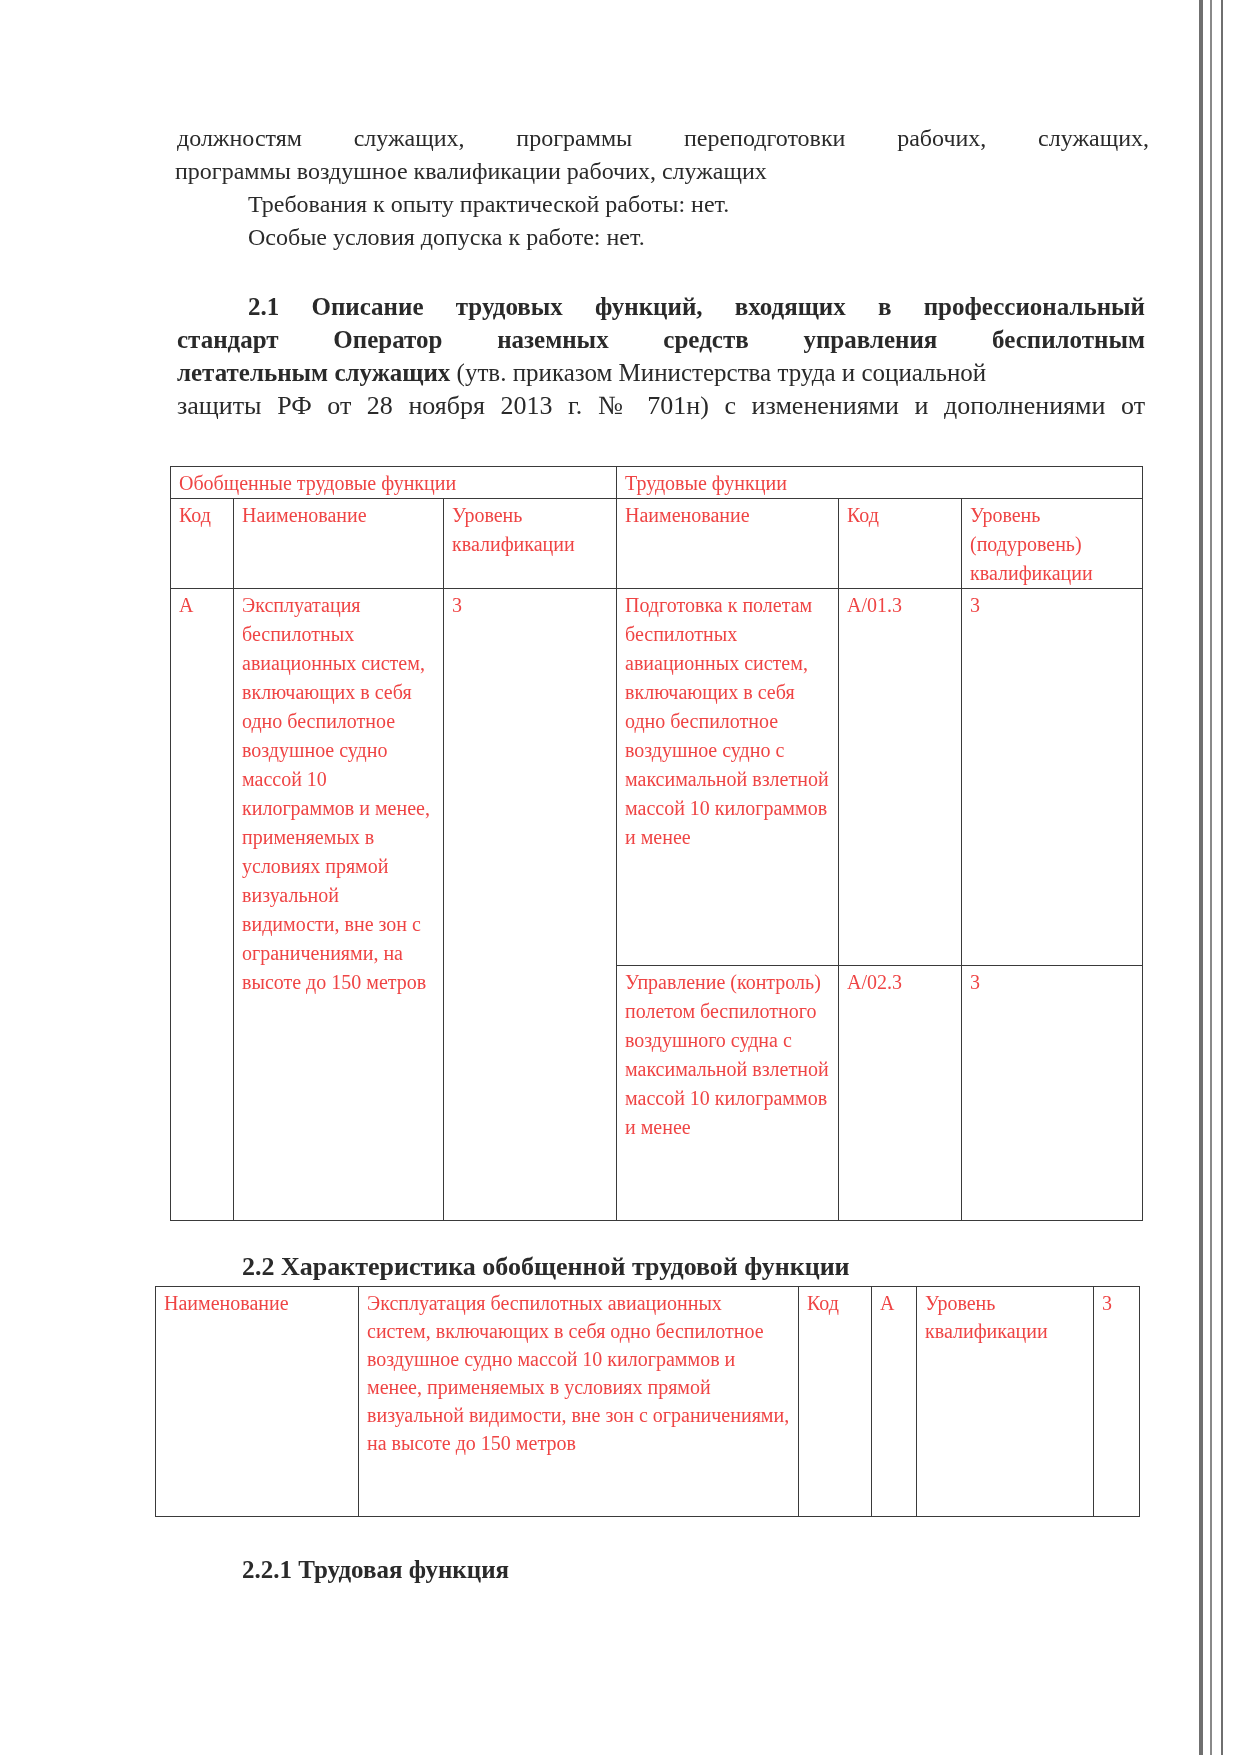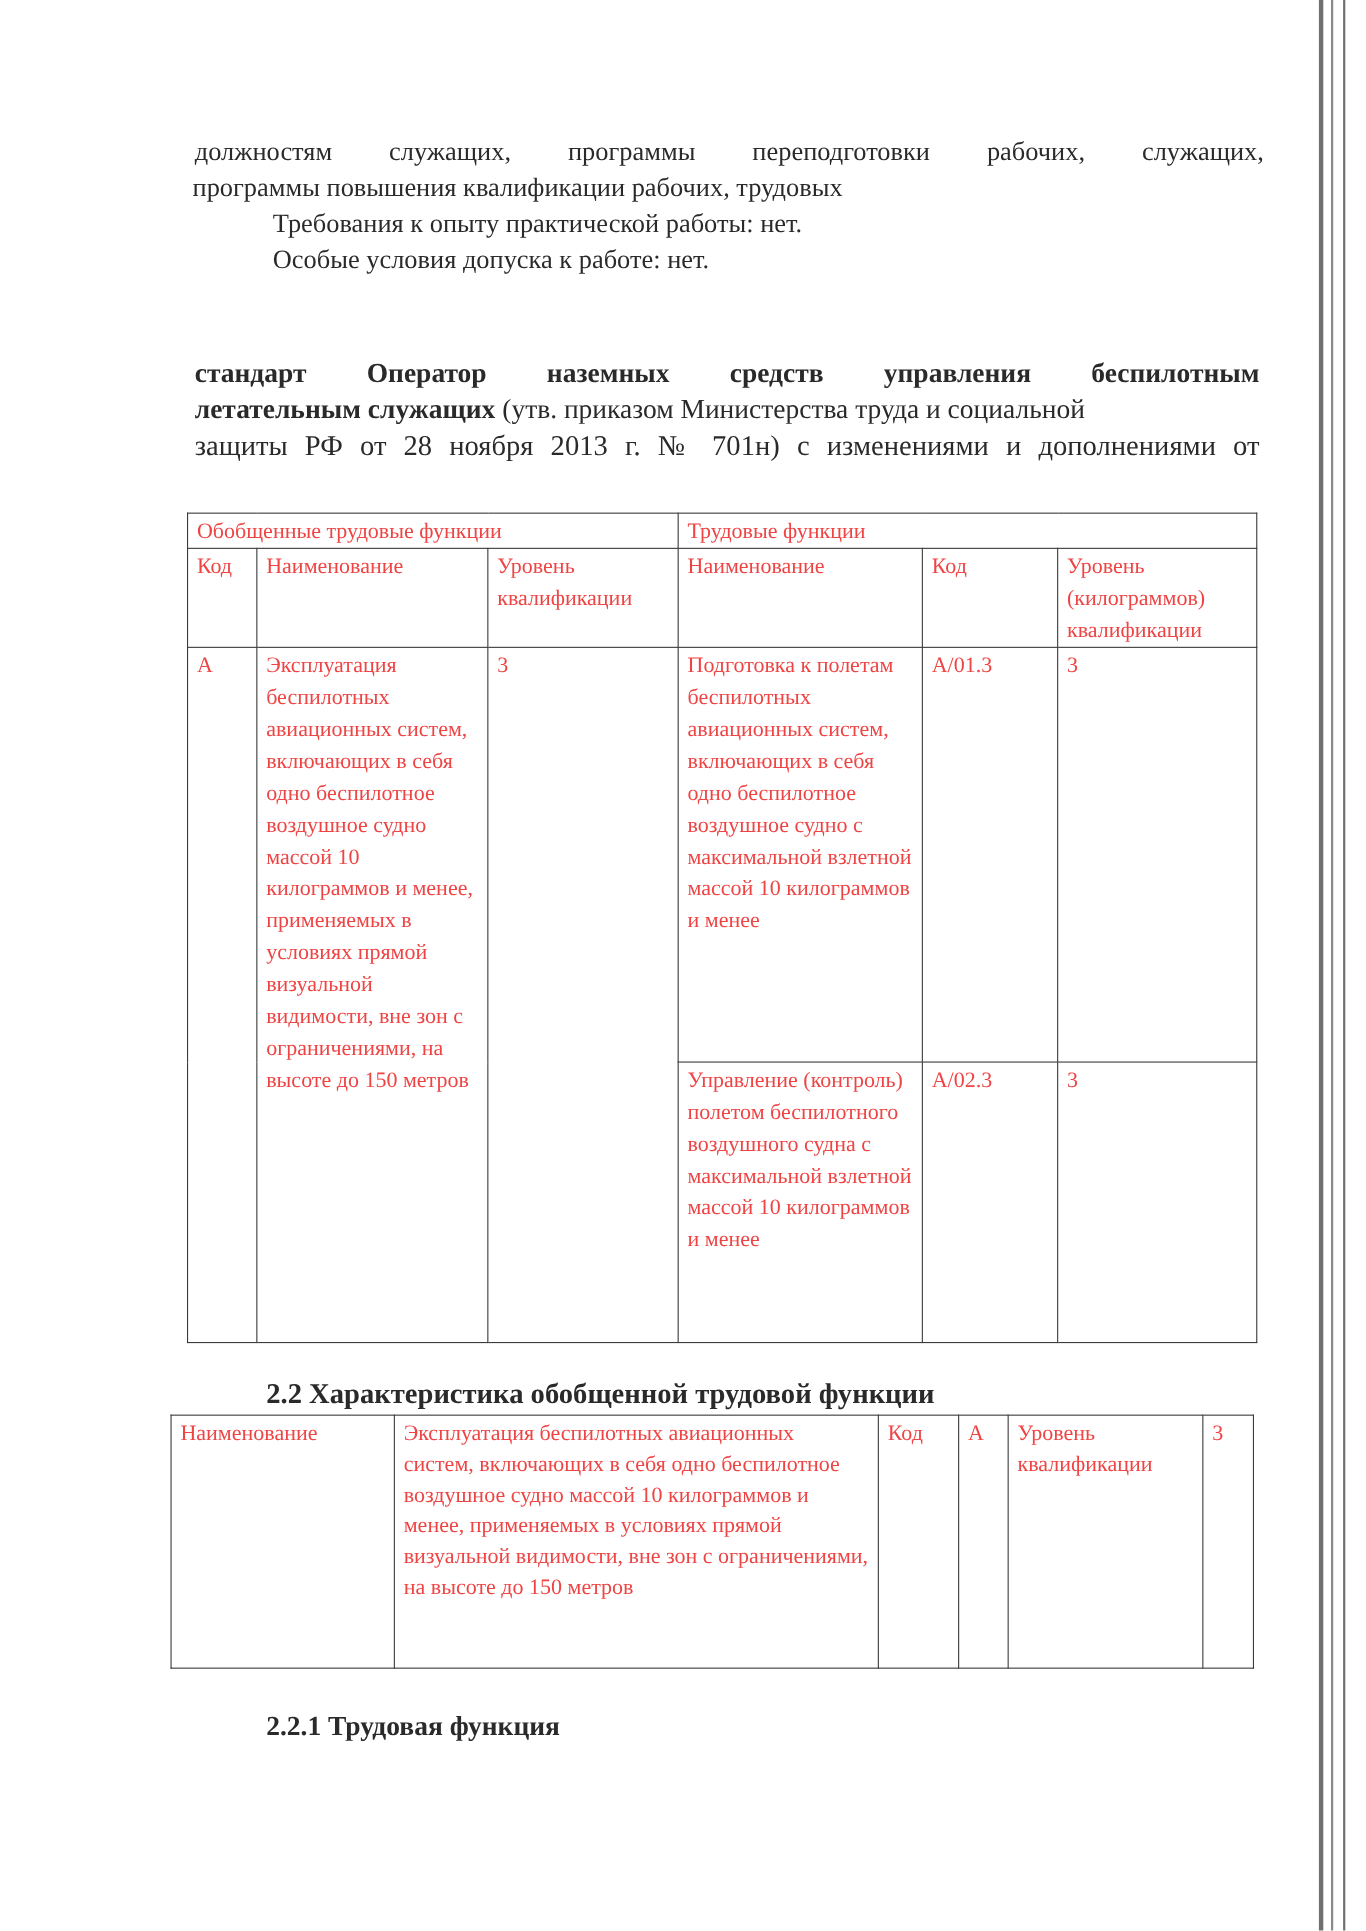--- a/index.html
+++ b/index.html
@@ -31,24 +31,25 @@
 </head>
 <body>
 
 <div class="page">
 
   <div class="edge e1"></div>
   <div class="edge e2"></div>
   <div class="edge e3"></div>
 
   <div class="p justify" style="left:177px; top:123px; width:972px;">должностям служащих, программы переподготовки рабочих, служащих,</div>
-  <div class="p" style="left:175px; top:156px;">программы повышения квалификации рабочих, трудовых</div>
+  <div class="p" style="left:175px; top:156px;">программы воздушное квалификации рабочих, служащих</div>
   <div class="p" style="left:248px; top:189px;">Требования к опыту практической работы: нет.</div>
   <div class="p" style="left:248px; top:222px;">Особые условия допуска к работе: нет.</div>
 
+  <div class="p justify h-bold" style="left:248px; top:292px; width:897px; font-size:25px;">2.1 Описание трудовых функций, входящих в профессиональный</div>
   <div class="p justify h-bold" style="left:177px; top:325px; width:968px; font-size:25px;">стандарт Оператор наземных средств управления беспилотным</div>
   <div class="p" style="left:177px; top:358px; width:968px; font-size:25px;">
     <span class="h-bold">летательным служащих</span><span> (утв. приказом Министерства труда и социальной</span>
   </div>
   <div class="p justify" style="left:177px; top:391px; width:968px; font-size:26px;">защиты РФ от 28 ноября 2013 г. № 701н) с изменениями и дополнениями от</div>
 
   <table id="t1">
     <colgroup>
       <col style="width:63px">
         <col style="width:210px">
@@ -61,21 +62,21 @@
         <tr style="height:29px;">
       <td colspan="3">Обобщенные трудовые функции</td>
       <td colspan="3">Трудовые функции</td>
     </tr>
     <tr style="height:87px;">
       <td>Код</td>
       <td>Наименование</td>
       <td>Уровень квалификации</td>
       <td>Наименование</td>
       <td>Код</td>
-      <td>Уровень (килограммов) квалификации</td>
+      <td>Уровень (подуровень) квалификации</td>
     </tr>
     <tr style="height:377px;">
       <td rowspan="2">А</td>
       <td rowspan="2">Эксплуатация беспилотных авиационных систем, включающих в себя одно беспилотное воздушное судно массой 10 килограммов и менее, применяемых в условиях прямой визуальной видимости, вне зон с ограничениями, на высоте до 150 метров</td>
       <td rowspan="2">3</td>
       <td>Подготовка к полетам беспилотных авиационных систем, включающих в себя одно беспилотное воздушное судно с максимальной взлетной массой 10 килограммов и менее</td>
       <td>А/01.3</td>
       <td>3</td>
     </tr>
     <tr style="height:255px;">

